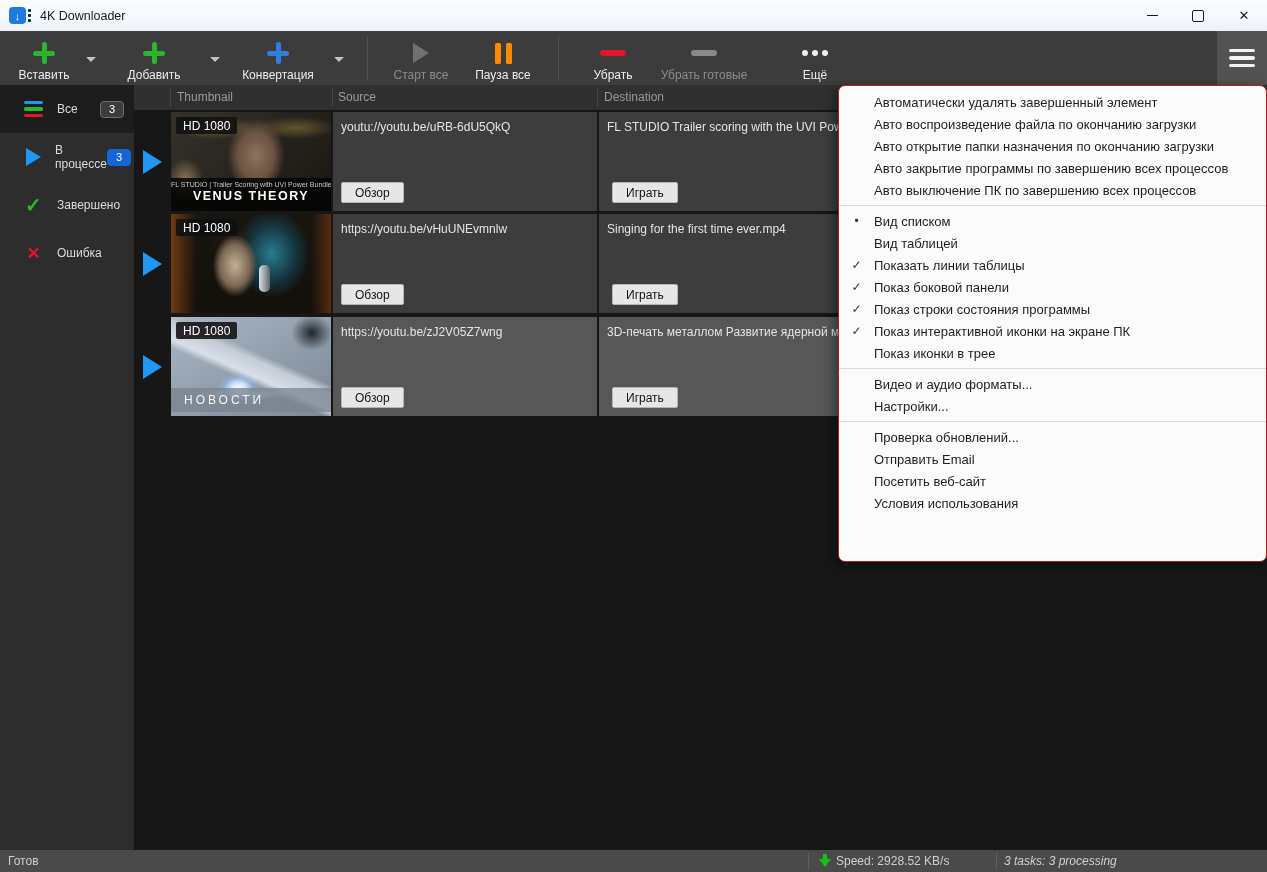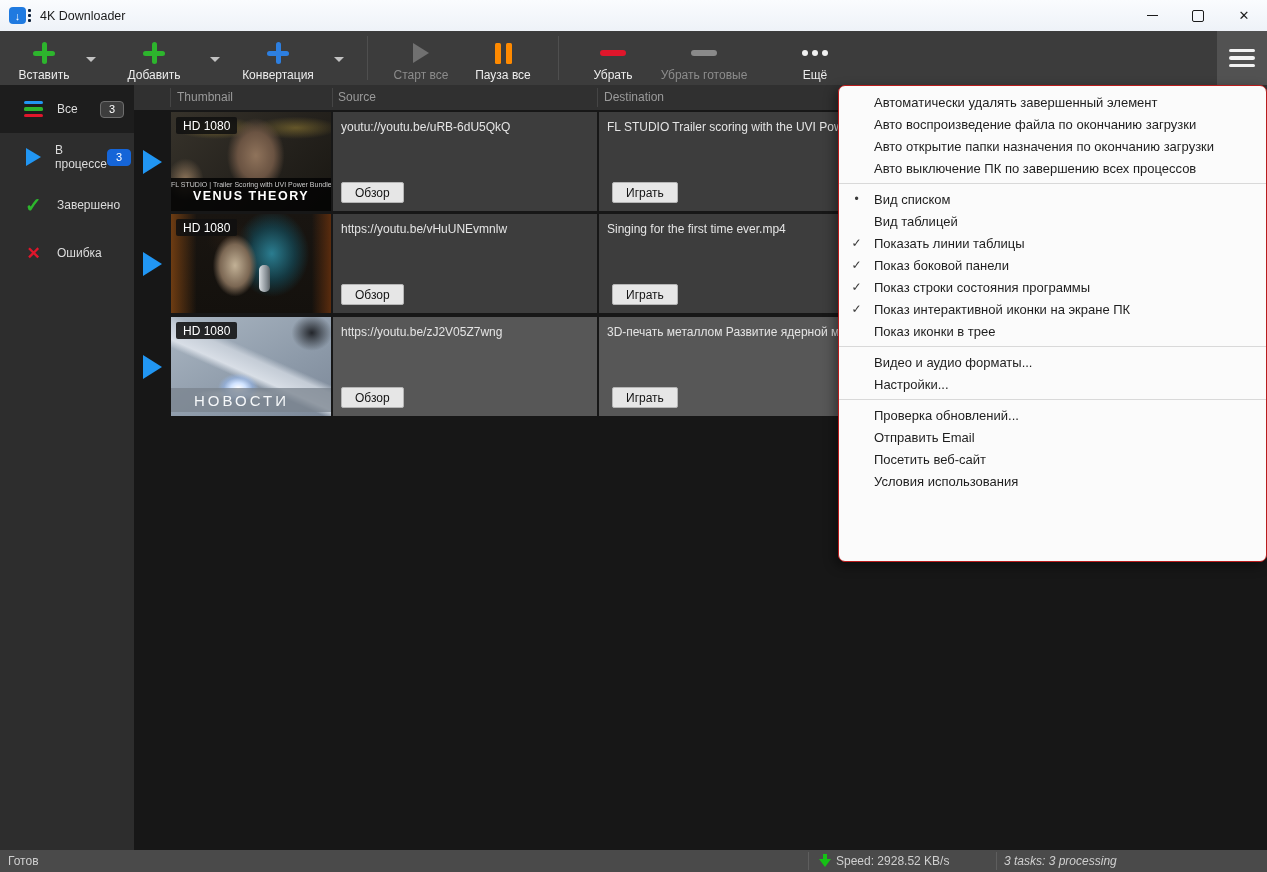--- a/index.html
+++ b/index.html
@@ -110,22 +110,22 @@
       linear-gradient(#191511,#14110d);}
   .mic{position:absolute;left:55%;top:52%;width:11px;height:27px;border-radius:5px;
        background:linear-gradient(90deg,#d9dee2,#848c92 70%,#5d6468);}
   .t3{background:
       radial-gradient(ellipse 34px 30px at 88% 16%, #23262b 0%, rgba(0,0,0,0) 60%),
       radial-gradient(ellipse 30px 22px at 42% 72%, #ffffff 0%, #cfe2ff 25%, rgba(150,190,255,.45) 48%, rgba(0,0,0,0) 68%),
       radial-gradient(ellipse 70px 8px at 45% 78%, rgba(255,255,255,.8) 0%, rgba(0,0,0,0) 70%),
       linear-gradient(24deg, rgba(216,222,230,0) 40%, #d8dee6 45%, #c4ccd6 55%, rgba(0,0,0,0) 60%),
       linear-gradient(150deg,#aab6c2,#8d9aa9 60%,#7c8898);}
   .band3{position:absolute;left:0;right:0;bottom:4px;height:24px;background:rgba(122,131,141,.75);
-         color:#f5f7f9;font-size:15px;letter-spacing:3px;display:flex;align-items:center;
-         padding-left:23px;}
+         color:#f5f7f9;font-size:12px;letter-spacing:3px;display:flex;align-items:center;
+         padding-left:13px;}
   
   .menu{position:absolute;left:838px;top:85px;width:429px;height:477px;box-sizing:border-box;
         background:#fbfbfb;border:1px solid #b91c1c;border-radius:7px;
         box-shadow:-3px 4px 12px rgba(0,0,0,.45);padding:5px 0;z-index:10;}
   .mitem{height:22px;display:flex;align-items:center;font-size:13px;color:#1e1e1e;}
   .mgutter{width:35px;text-align:center;font-size:12px;color:#3a3a3a;flex:none;}
   .mlabel{flex:1;}
   .marrow{padding-right:13px;color:#3a3a3a;font-size:15px;}
   .msep{height:1px;background:#d9d9d9;margin:4px 0;}
   
@@ -348,20 +348,24 @@
     <div class="mitem">
       <span class="mgutter"></span>
       <span class="mlabel">Авто воспроизведение файла по окончанию загрузки</span>
     </div>
     <div class="mitem">
       <span class="mgutter"></span>
       <span class="mlabel">Авто открытие папки назначения по окончанию загрузки</span>
     </div>
     <div class="mitem">
       <span class="mgutter"></span>
+      <span class="mlabel">Авто закрытие программы по завершению всех процессов</span>
+    </div>
+    <div class="mitem">
+      <span class="mgutter"></span>
       <span class="mlabel">Авто выключение ПК по завершению всех процессов</span>
     </div>
     <div class="msep"></div>
     <div class="mitem">
       <span class="mgutter">•</span>
       <span class="mlabel">Вид списком</span>
     </div>
     <div class="mitem">
       <span class="mgutter"></span>
       <span class="mlabel">Вид таблицей</span>

